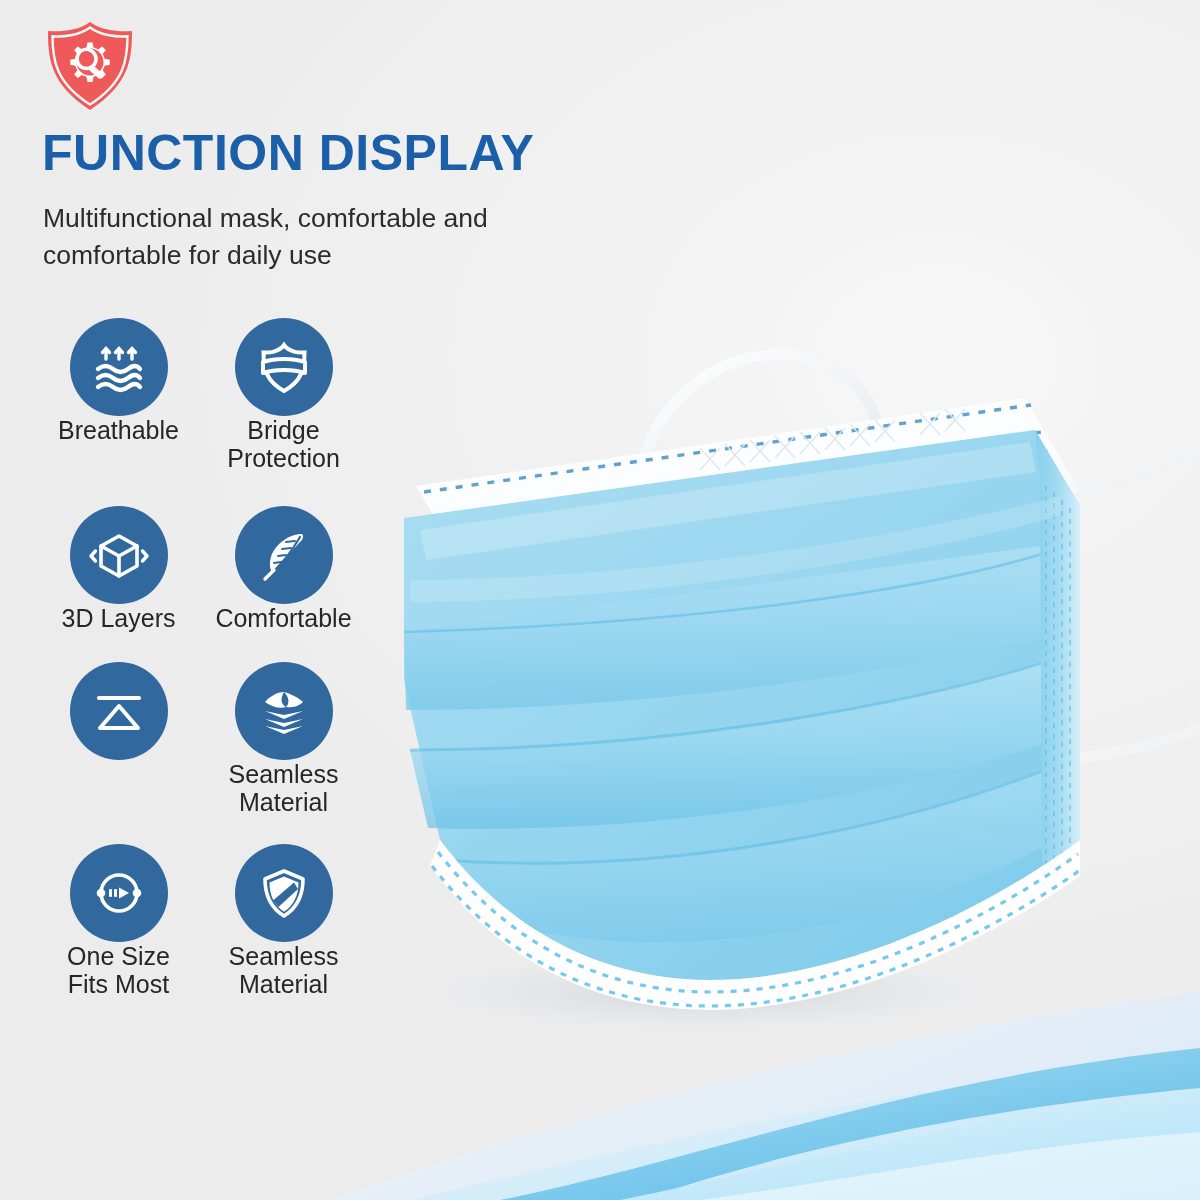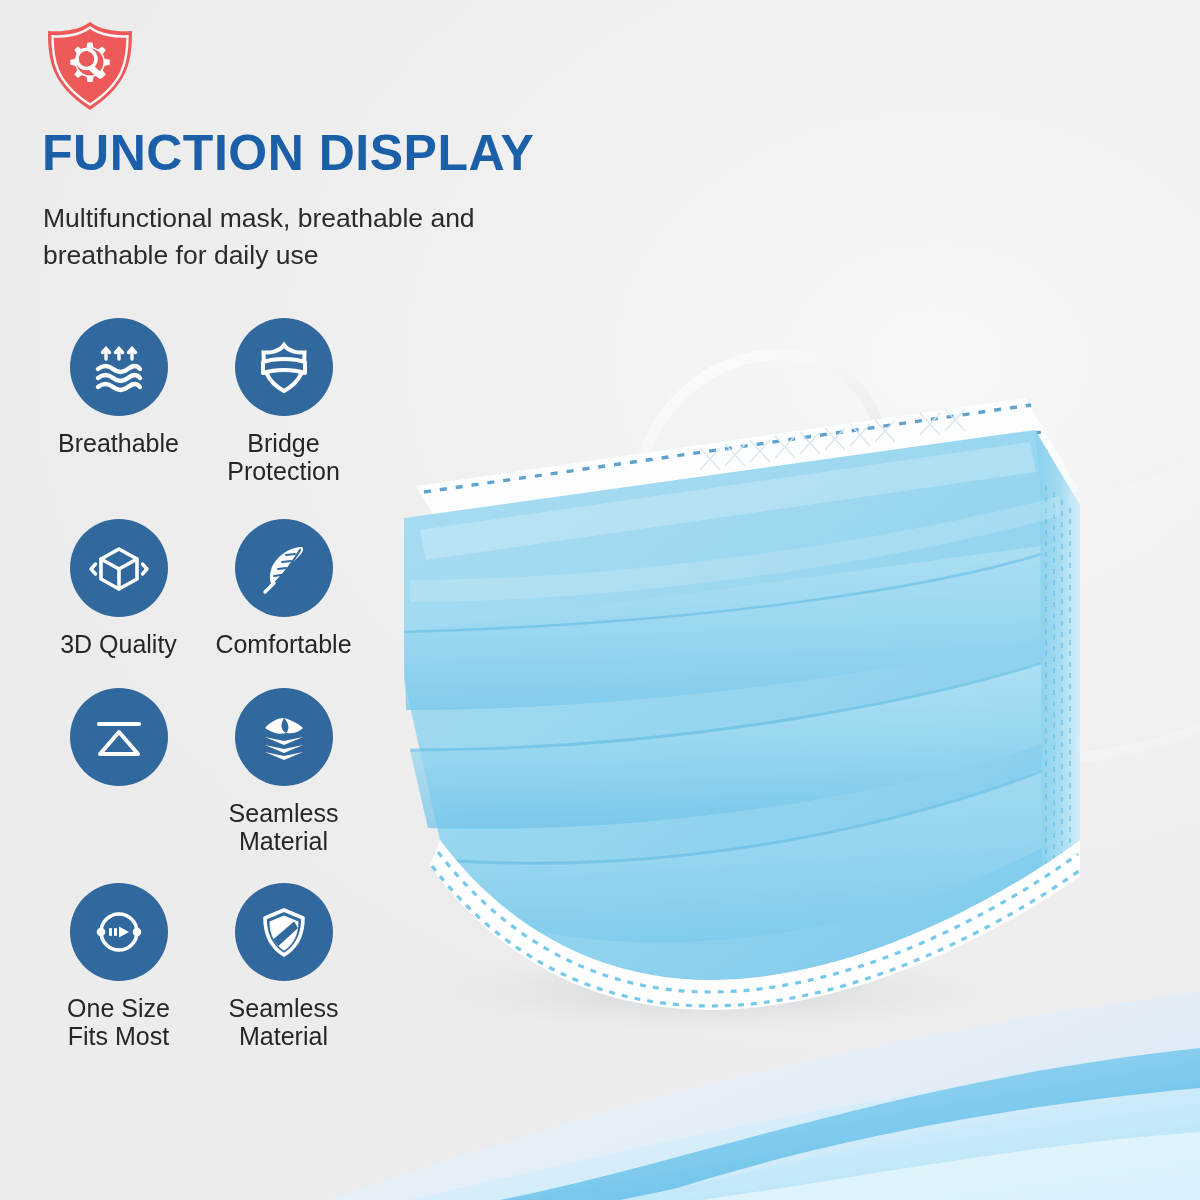--- a/index.html
+++ b/index.html
@@ -77,21 +77,20 @@
     height: 98px;
     border-radius: 50%;
     background: #31699e;
     display: flex;
     align-items: center;
     justify-content: center;
     flex: none;
   }
   .feature-icon-circle svg { display: block; }
   .feature-label {
-    margin-top: 13px;
     font-size: 25px;
     color: #262626;
     text-align: center;
     line-height: 1.12;
     white-space: pre-line;
   }
   .row-gap-1 { margin-bottom: 34px; }
   .row-gap-2 { margin-bottom: 30px; }
   .row-gap-3 { margin-bottom: 28px; }
 
@@ -127,21 +126,21 @@
         <path d="M53.5 24.5 h5 l1 5.1 a17.5 17.5 0 0 1 4.6 1.9 l4.1-3.1 3.6 3.6 -3.1 4.1 a17.5 17.5 0 0 1 1.9 4.6 l5.1 1 v5 l-5.1 1 a17.5 17.5 0 0 1-1.9 4.6 l3.1 4.1 -3.6 3.6 -4.1-3.1 a17.5 17.5 0 0 1-4.6 1.9 l-1 5.1 h-5 l-1-5.1 a17.5 17.5 0 0 1-4.6-1.9 l-4.1 3.1 -3.6-3.6 3.1-4.1 a17.5 17.5 0 0 1-1.9-4.6 l-5.1-1 v-5 l5.1-1 a17.5 17.5 0 0 1 1.9-4.6 l-3.1-4.1 3.6-3.6 4.1 3.1 a17.5 17.5 0 0 1 4.6-1.9 Z"></path>
       </g>
       <circle cx="56" cy="44" r="13.5" fill="#ee5a5a"></circle>
       <circle cx="52.5" cy="41" r="9.5" fill="none" stroke="#ffffff" stroke-width="3.6"></circle>
       <path d="M47 37.5 a7.5 7.5 0 0 1 6-3.2" fill="none" stroke="#ee5a5a" stroke-width="2.4" stroke-linecap="round"></path>
       <rect x="57.5" y="46" width="17" height="6.2" rx="3.1" fill="#ffffff" transform="rotate(41 57.5 46)"></rect>
     </svg>
   </div>
 
   <div id="title">FUNCTION DISPLAY</div>
-  <div id="subtitle">Multifunctional mask, breathable and breathable for daily use</div>
+  <div id="subtitle">Multifunctional mask, comfortable and comfortable for daily use</div>
 
   <div id="features">
 
     <div class="feature-row row-gap-1">
       <div class="feature-cell">
         <div class="feature-icon-circle">
           <svg width="62" height="62" viewBox="0 0 62 62">
             <g stroke="#ffffff" stroke-width="3.4" fill="none" stroke-linecap="round">
               <path d="M18 23 v-10"></path>
                 <path d="M14.5 16.5 L18 12.6 L21.5 16.5"></path>
@@ -179,21 +178,21 @@
               <path d="M32 12 L50 22 L50 42 L32 52 L14 42 L14 22 Z"></path>
               <path d="M14 22 L32 32 L50 22"></path>
               <path d="M32 32 L32 52"></path>
             </g>
             <g fill="none" stroke="#ffffff" stroke-width="3.4" stroke-linecap="round" stroke-linejoin="round">
               <path d="M8.5 27 L4 32 L8.5 37"></path>
               <path d="M55.5 27 L60 32 L55.5 37"></path>
             </g>
           </svg>
         </div>
-        <div class="feature-label">3D Quality</div>
+        <div class="feature-label">3D Layers</div>
       </div>
       <div class="feature-cell">
         <div class="feature-icon-circle">
           <svg width="62" height="62" viewBox="0 0 62 62">
             <path d="M49 10 C36 10, 22 20, 18 33 C16 40, 17 45, 19 48 L48 17 C50 15, 51 12, 49 10 Z" fill="#ffffff"></path>
             <path d="M47 13 C40 25, 32 36, 22 46" fill="none" stroke="#31699e" stroke-width="2.2" stroke-linecap="round"></path>
             <path d="M42 17 L33 18 M38 24 L29 25 M33 31 L25 32 M28 38 L21 39" fill="none" stroke="#31699e" stroke-width="1.9" stroke-linecap="round"></path>
             <path d="M21 46 L12 55" fill="none" stroke="#ffffff" stroke-width="3.4" stroke-linecap="round"></path>
           </svg>
         </div>

